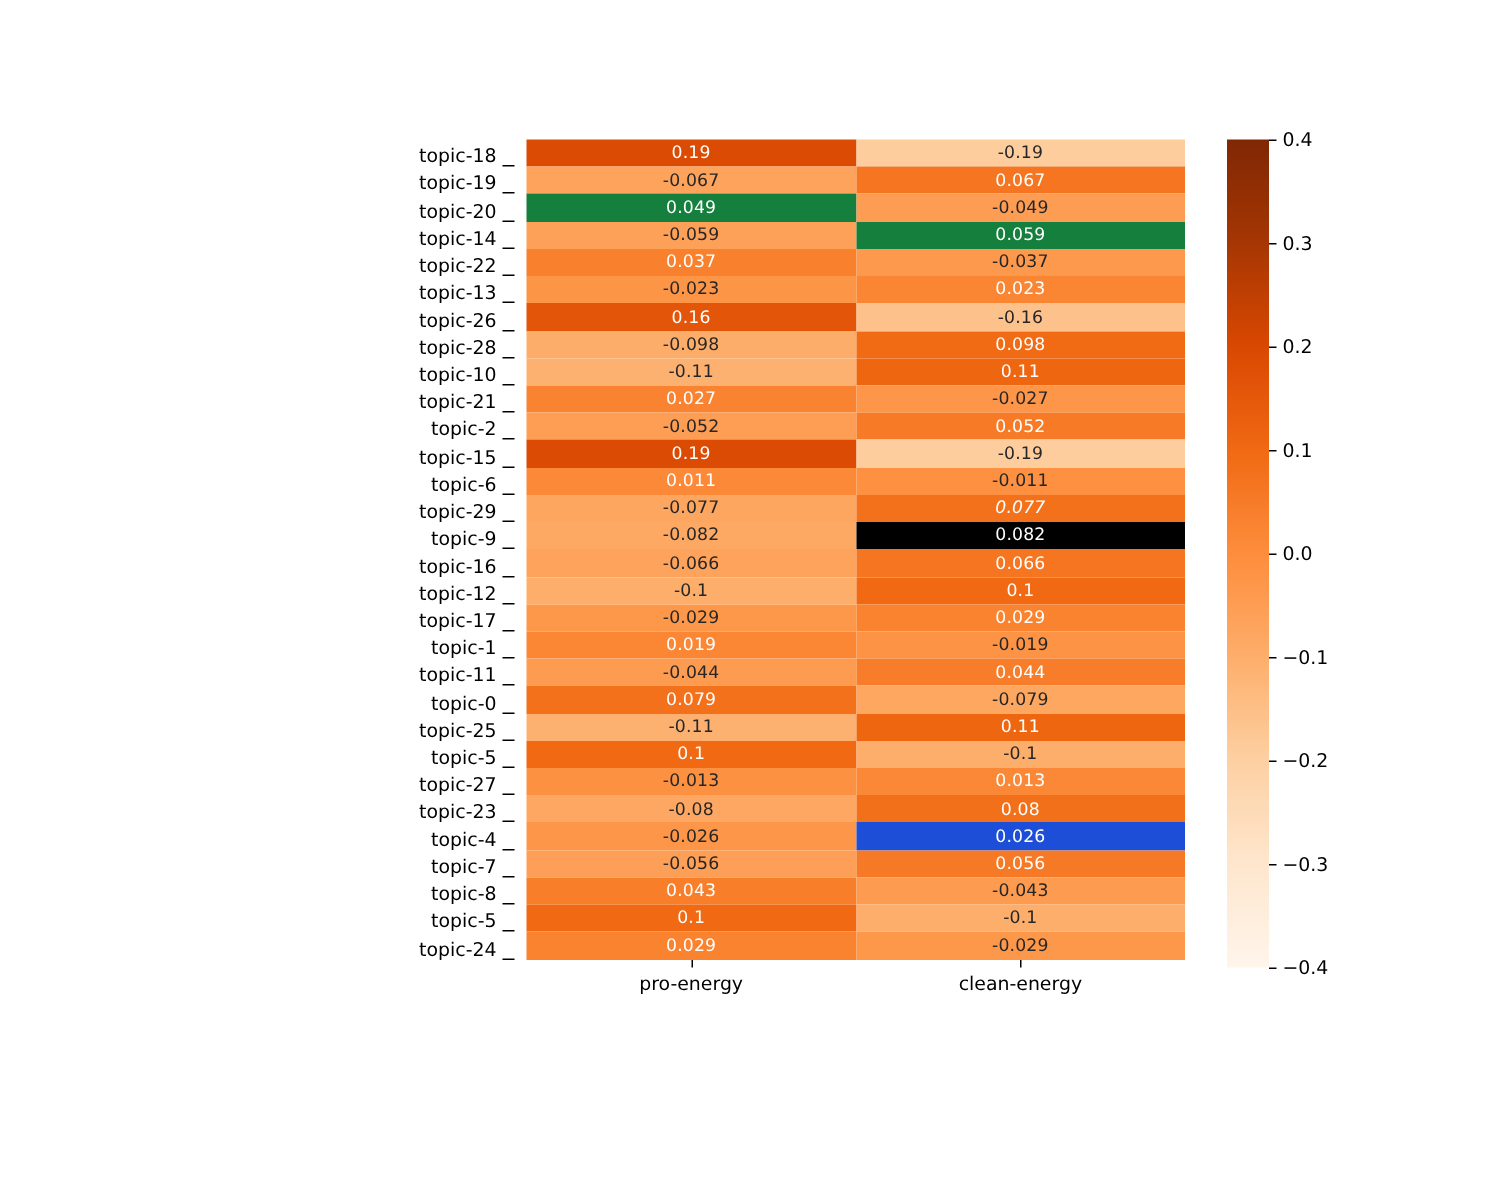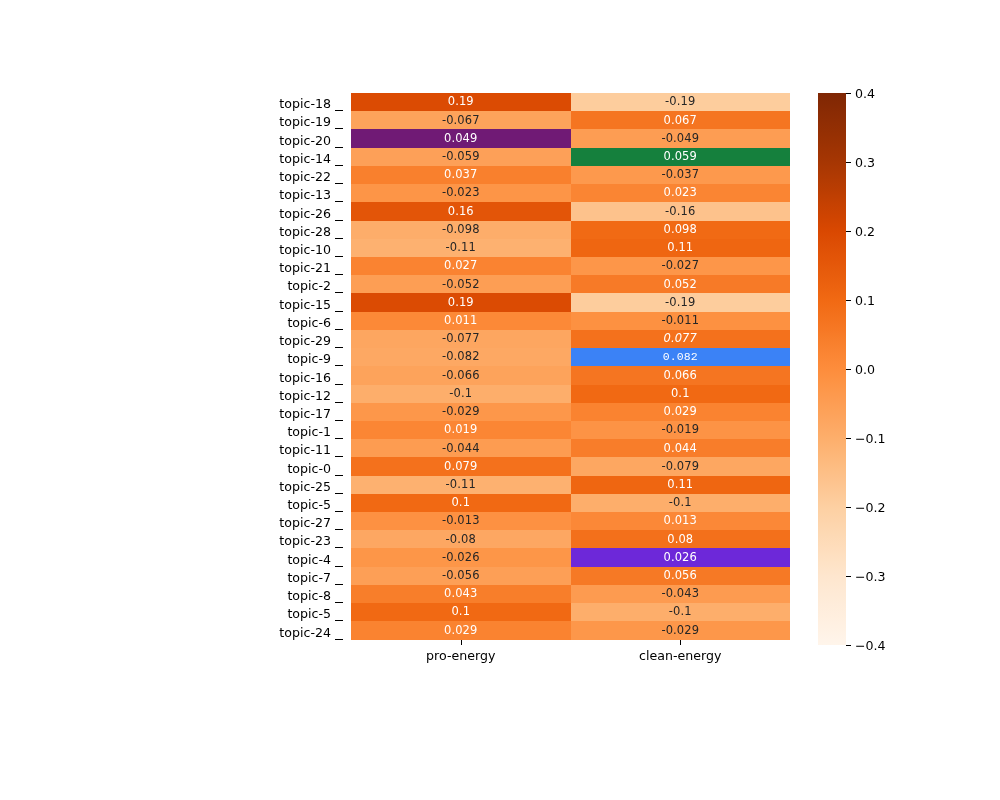--- a/index.html
+++ b/index.html
@@ -281,21 +281,21 @@
   <div id="heatmap-axes">
       <div class="hm-row">
         <div class="hm-cell light-text" style="background: rgb(219, 75, 3);">0.19</div>
         <div class="hm-cell dark-text" style="background: rgb(253, 205, 157);">-0.19</div>
       </div>
       <div class="hm-row">
         <div class="hm-cell dark-text" style="background: rgb(253, 163, 91);">-0.067</div>
         <div class="hm-cell light-text" style="background: rgb(245, 117, 33);">0.067</div>
       </div>
       <div class="hm-row">
-        <div class="hm-cell light-text" style="background: #701a75;">0.049</div>
+        <div class="hm-cell light-text" style="background: #15803d;">0.049</div>
         <div class="hm-cell dark-text" style="background: rgb(253, 157, 83);">-0.049</div>
       </div>
       <div class="hm-row">
         <div class="hm-cell dark-text" style="background: rgb(253, 160, 88);">-0.059</div>
         <div class="hm-cell light-text" style="background: #15803d;">0.059</div>
       </div>
       <div class="hm-row">
         <div class="hm-cell light-text" style="background: rgb(249, 128, 45);">0.037</div>
         <div class="hm-cell dark-text" style="background: rgb(253, 153, 77);">-0.037</div>
       </div>
@@ -330,21 +330,21 @@
       <div class="hm-row">
         <div class="hm-cell light-text" style="background: rgb(252, 137, 55);">0.011</div>
         <div class="hm-cell dark-text" style="background: rgb(253, 145, 65);">-0.011</div>
       </div>
       <div class="hm-row">
         <div class="hm-cell dark-text" style="background: rgb(253, 166, 96);">-0.077</div>
         <div class="hm-cell light-text" style="background: rgb(244, 113, 28); font-style: italic;">0.077</div>
       </div>
       <div class="hm-row">
         <div class="hm-cell dark-text" style="background: rgb(253, 168, 99);">-0.082</div>
-        <div class="hm-cell light-text" style="background: #3b82f6; font-family: Liberation Mono, monospace;">0.082</div>
+        <div class="hm-cell light-text" style="background: #000000;">0.082</div>
       </div>
       <div class="hm-row">
         <div class="hm-cell dark-text" style="background: rgb(253, 163, 91);">-0.066</div>
         <div class="hm-cell light-text" style="background: rgb(245, 117, 33); text-align: center;">0.066</div>
       </div>
       <div class="hm-row">
         <div class="hm-cell dark-text" style="background: rgb(253, 174, 107);">-0.1</div>
         <div class="hm-cell light-text" style="background: rgb(241, 105, 19);">0.1</div>
       </div>
       <div class="hm-row">
@@ -374,21 +374,21 @@
       <div class="hm-row">
         <div class="hm-cell dark-text" style="background: rgb(253, 145, 66);">-0.013</div>
         <div class="hm-cell light-text" style="background: rgb(251, 136, 55);">0.013</div>
       </div>
       <div class="hm-row">
         <div class="hm-cell dark-text" style="background: rgb(253, 167, 98);">-0.08</div>
         <div class="hm-cell light-text" style="background: rgb(243, 112, 27);">0.08</div>
       </div>
       <div class="hm-row">
         <div class="hm-cell dark-text" style="background: rgb(253, 150, 72);">-0.026</div>
-        <div class="hm-cell light-text" style="background: #6d28d9;">0.026</div>
+        <div class="hm-cell light-text" style="background: #1d4ed8;">0.026</div>
       </div>
       <div class="hm-row">
         <div class="hm-cell dark-text" style="background: rgb(253, 159, 86);">-0.056</div>
         <div class="hm-cell light-text" style="background: rgb(246, 121, 37);">0.056</div>
       </div>
       <div class="hm-row">
         <div class="hm-cell light-text" style="background: rgb(248, 126, 42);">0.043</div>
         <div class="hm-cell dark-text" style="background: rgb(253, 155, 80);">-0.043</div>
       </div>
       <div class="hm-row">

